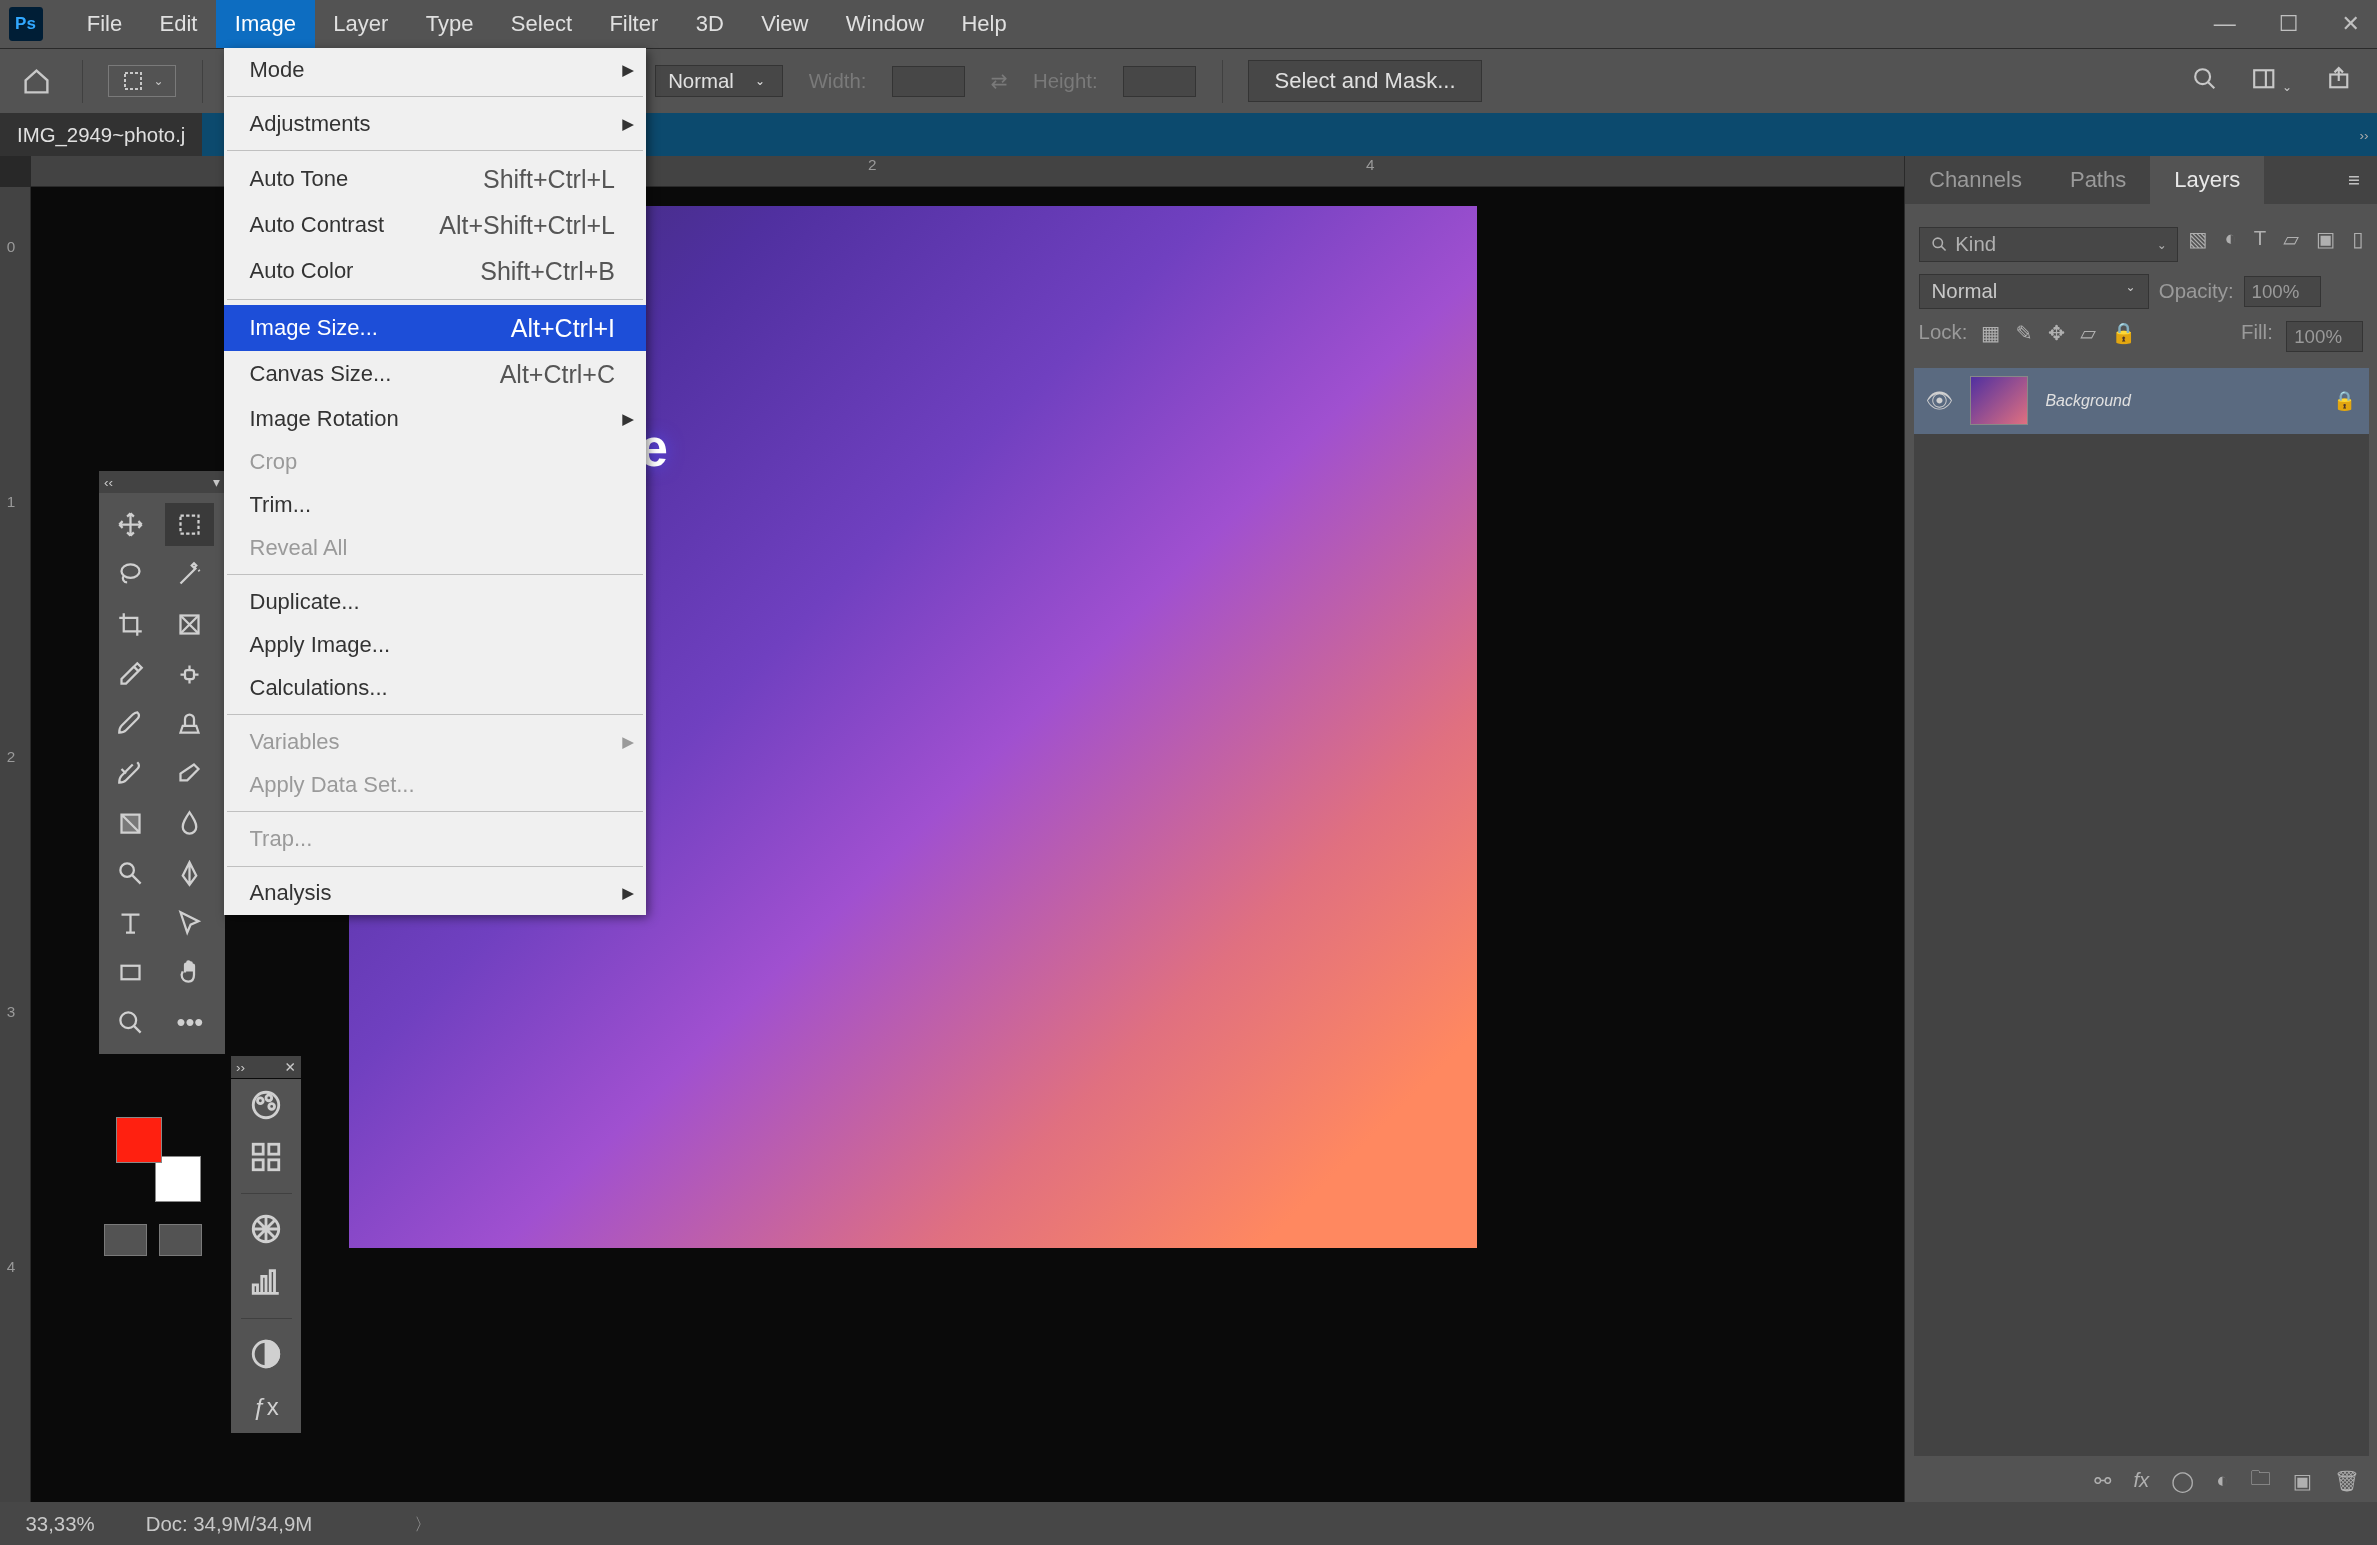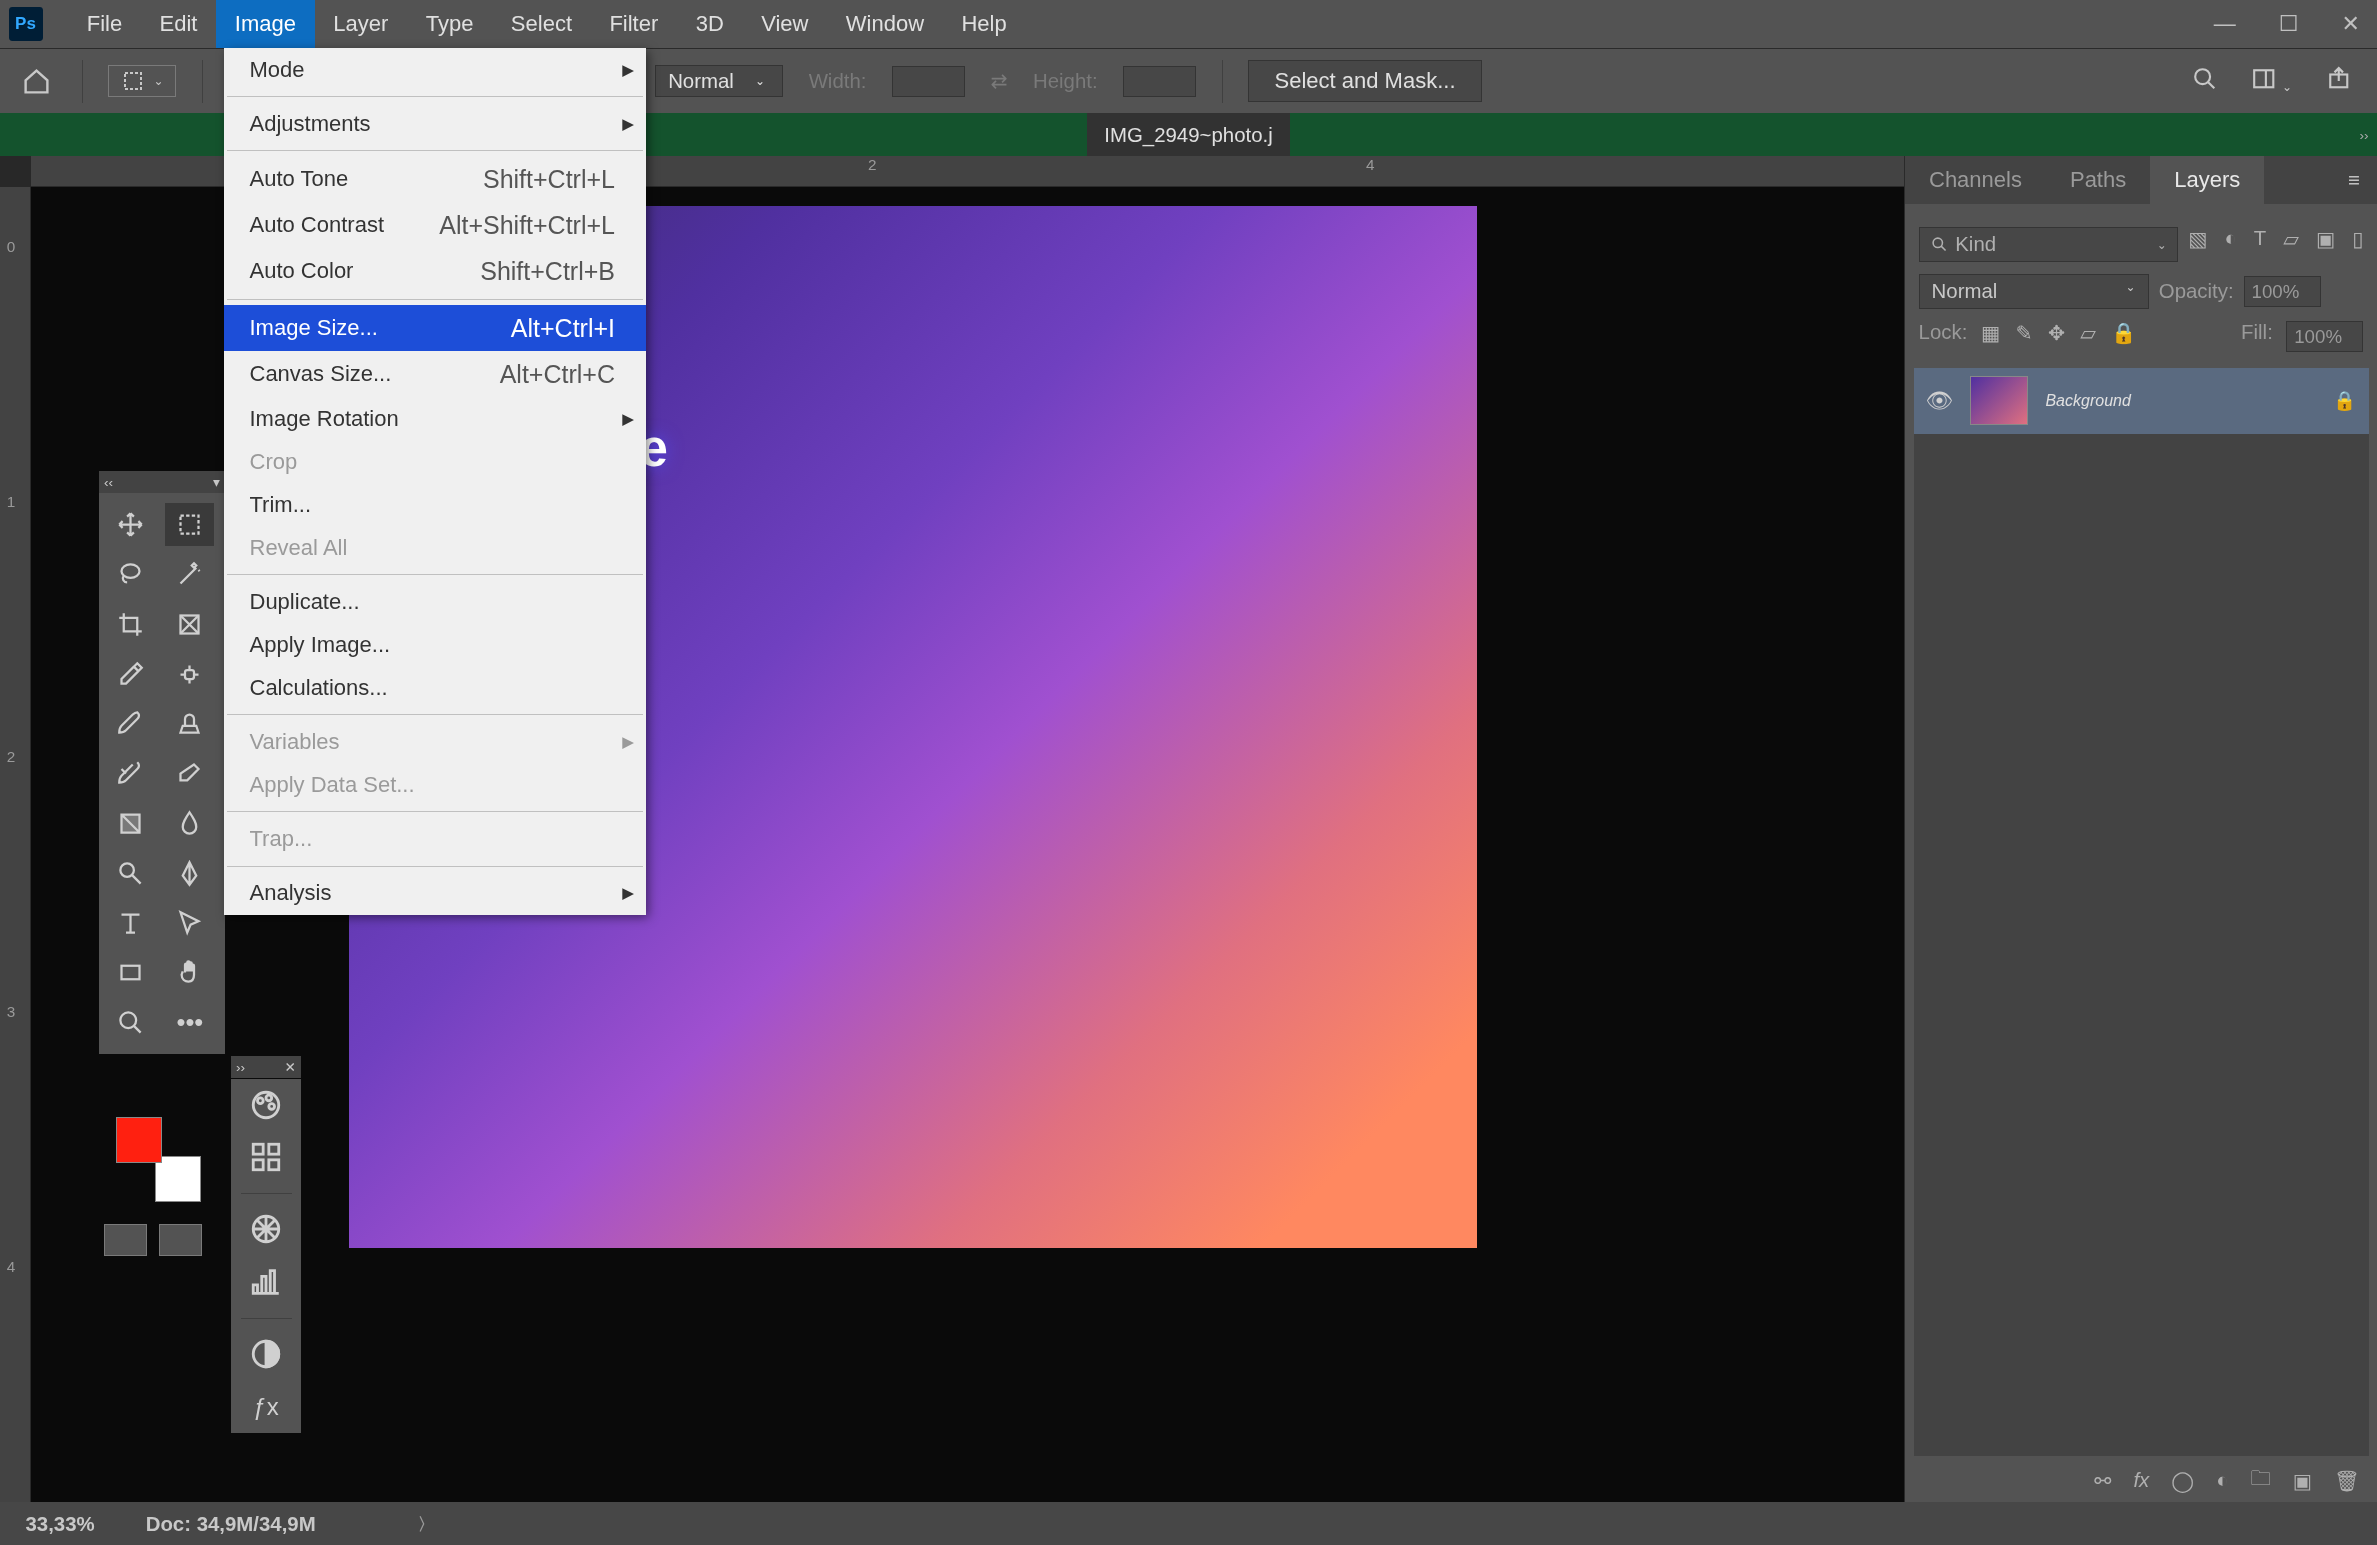--- a/index.html
+++ b/index.html
@@ -20,21 +20,21 @@
 .divider { width: 0.9px; height: 43px; background: #404040; }
 .checkbox-label { display: flex; align-items: center; gap: 6.8px; color: #6a6a6a; font-size: 20.4px; }
 .label-text { color: #c8c8c8; font-size: 20.4px; }
 .dim-text { color: #7a7a7a; font-size: 20.4px; }
 .select-box { background: #474747; border: 0.9px solid #343434; padding: 3.4px 17px 3.4px 12px; color: #e0e0e0; min-width: 128px; display: flex; justify-content: space-between; align-items: center; }
 .num-input { background: #474747; border: 0.9px solid #343434; width: 73px; height: 31px; }
 .mask-btn { background: #474747; border: 0.9px solid #343434; padding: 6.8px 25.5px; color: #e0e0e0; font-size: 22px; }
 .right-icons { position: absolute; right: 25.5px; display: flex; gap: 34px; align-items: center; }
 
 
-.tabbar { height: 44px; background: #14532d; display: flex; align-items: center; justify-content: center; }
+.tabbar { height: 44px; background: #0c4a6e; display: flex; align-items: center; }
 .doc-tab { background: #323232; padding: 10.2px 17px; color: #e0e0e0; font-size: 20.4px; height: 44px; display: flex; align-items: center; border-top: 1.7px solid transparent; }
 .overflow-indicator { position: absolute; right: 8.5px; color: #aaa; font-size: 13.6px; }
 
 
 .main { position: absolute; top: 156px; left: 0; right: 0; bottom: 44px; display: flex; }
 
 
 .workspace { flex: 1; position: relative; background: #282828; }
 .ruler-h { position: absolute; top: 0; left: 31px; right: 0; height: 31px; background: #434343; border-bottom: 0.9px solid #2a2a2a; display: flex; }
 .ruler-v { position: absolute; top: 31px; left: 0; bottom: 0; width: 31px; background: #434343; border-right: 0.9px solid #2a2a2a; }
@@ -90,21 +90,21 @@
 .dropdown { position: absolute; left: 224px; top: 48px; width: 422px; background: #f0f0f0; color: #333; box-shadow: 3.4px 3.4px 10.2px rgba(0,0,0,0.5); font-size: 22px; z-index: 100; }
 .dd-item { padding: 8.5px 31px 8.5px 25.5px; display: flex; justify-content: space-between; align-items: center; cursor: pointer; position: relative; }
 .dd-item.highlight { background: #1d4ed8; color: #fff; }
 .dd-item.disabled { color: #9a9a9a; }
 .dd-sep { height: 0.9px; background: #c0c0c0; margin: 5.1px 3.4px; }
 .dd-arrow { position: absolute; right: 12px; font-size: 15.3px; }
 .dd-shortcut { color: #555; font-size: 25px; }
 .dd-item.highlight .dd-shortcut { color: #fff; }
 
 
-.statusbar { position: absolute; bottom: 0; left: 0; right: 0; height: 44px; background: #474747; display: flex; align-items: center; padding: 0 25.5px; gap: 51px; color: #c8c8c8; font-size: 20.4px; font-weight: bold; }
+.statusbar { position: absolute; bottom: 0; left: 0; right: 0; height: 44px; background: #474747; display: flex; align-items: center; padding: 0 25.5px; gap: 51px; color: #c8c8c8; font-size: 20.4px; }
 .statusbar .chev { font-size: 17px; color: #999; margin-left: 51px; }
 
 svg { fill: none; stroke: currentColor; stroke-width: 2; }
 </style>
 </head>
 <body>
 
 <div class="menubar">
   <div class="ps-logo">Ps</div>
   <div id="menu-items" style="display: flex;">

